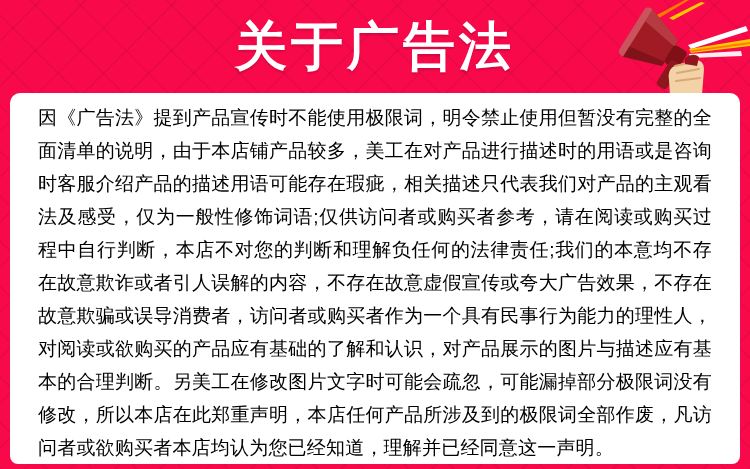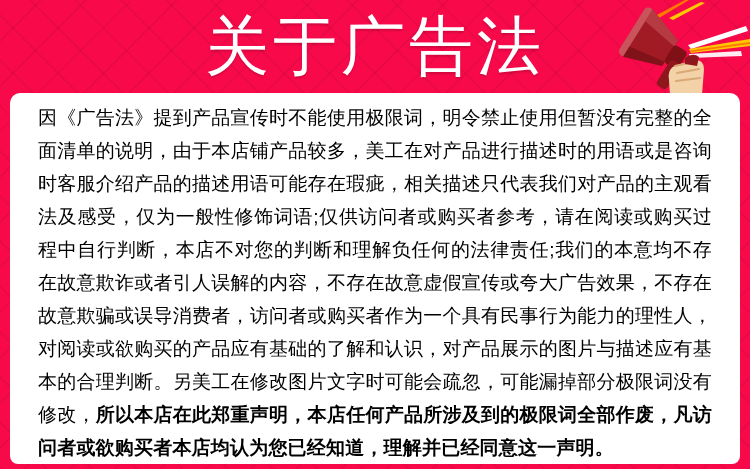--- a/index.html
+++ b/index.html
@@ -22,22 +22,22 @@
     position: absolute;
     top: 0; left: 0;
     width: 100%;
     height: 93px;
   }
   .title {
     margin: 0;
     width: 100%;
     text-align: center;
     line-height: 92px;
-    font-size: 64px;
-    font-weight: normal;
+    font-size: 52px;
+    font-weight: bold;
     color: #ffffff;
     letter-spacing: 4px;
     text-shadow: 0 2px 2px rgba(0,0,0,0.15);
   }
   .megaphone-svg {
     position: absolute;
     top: 0;
     right: 0;
     width: 135px;
     height: 95px;
@@ -56,21 +56,21 @@
   }
   .disclaimer {
     margin: 0;
     font-size: 19px;
     line-height: 33px;
     color: #000000;
     text-align: justify;
     letter-spacing: 0.2px;
   }
   .disclaimer .bold-run {
-    font-weight: bold;
+    font-weight: normal;
   }
 </style>
 </head>
 <body>
 
 <div class="page">
 
   <div class="header">
     <h1 class="title">关于广告法</h1>
 

